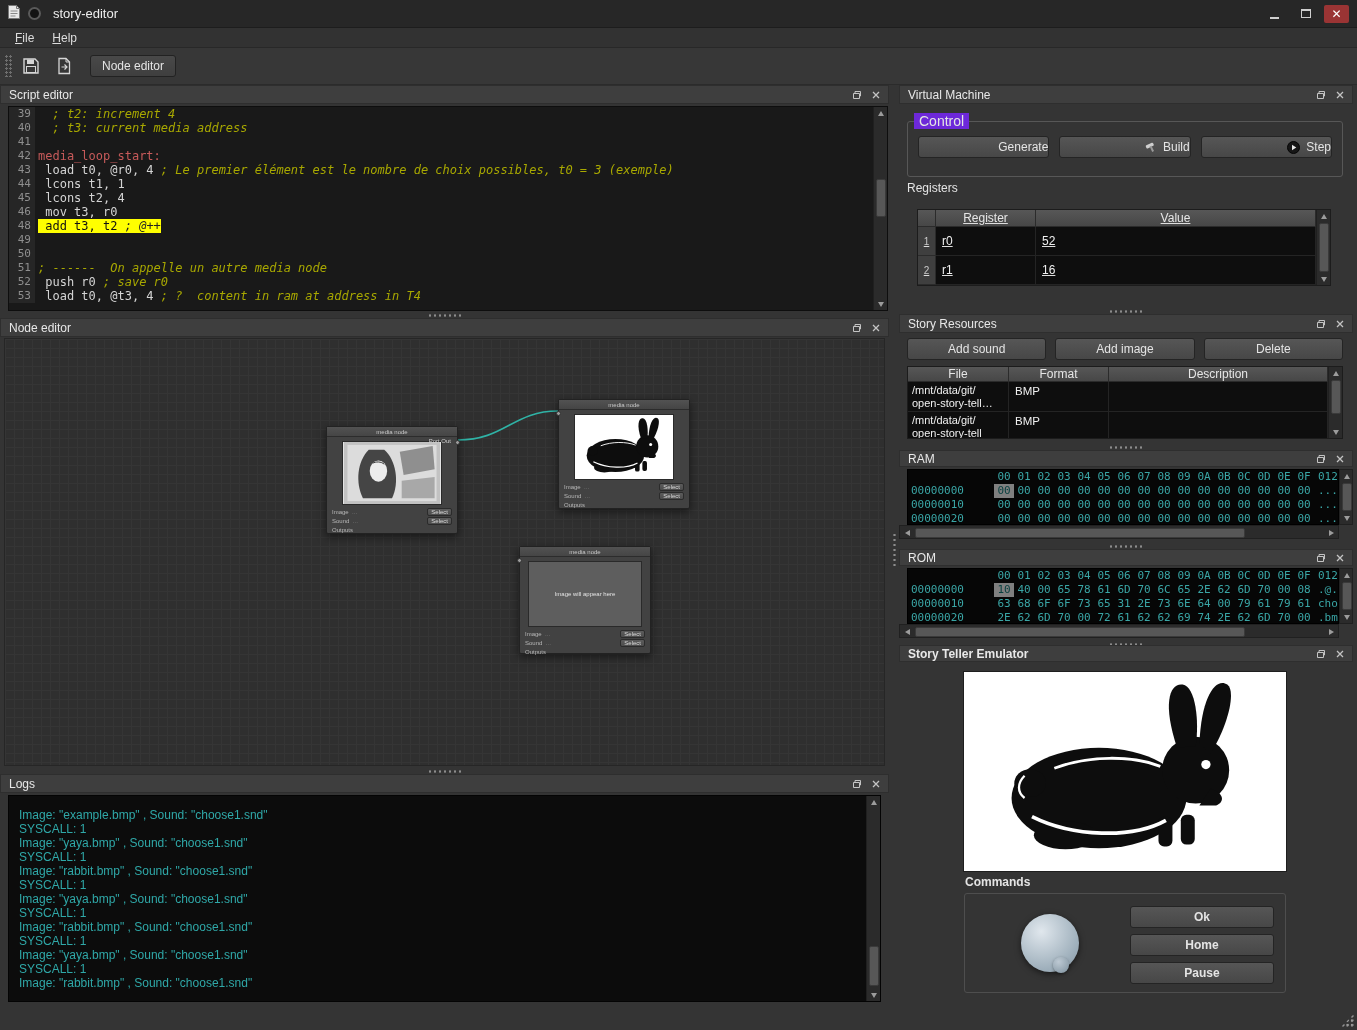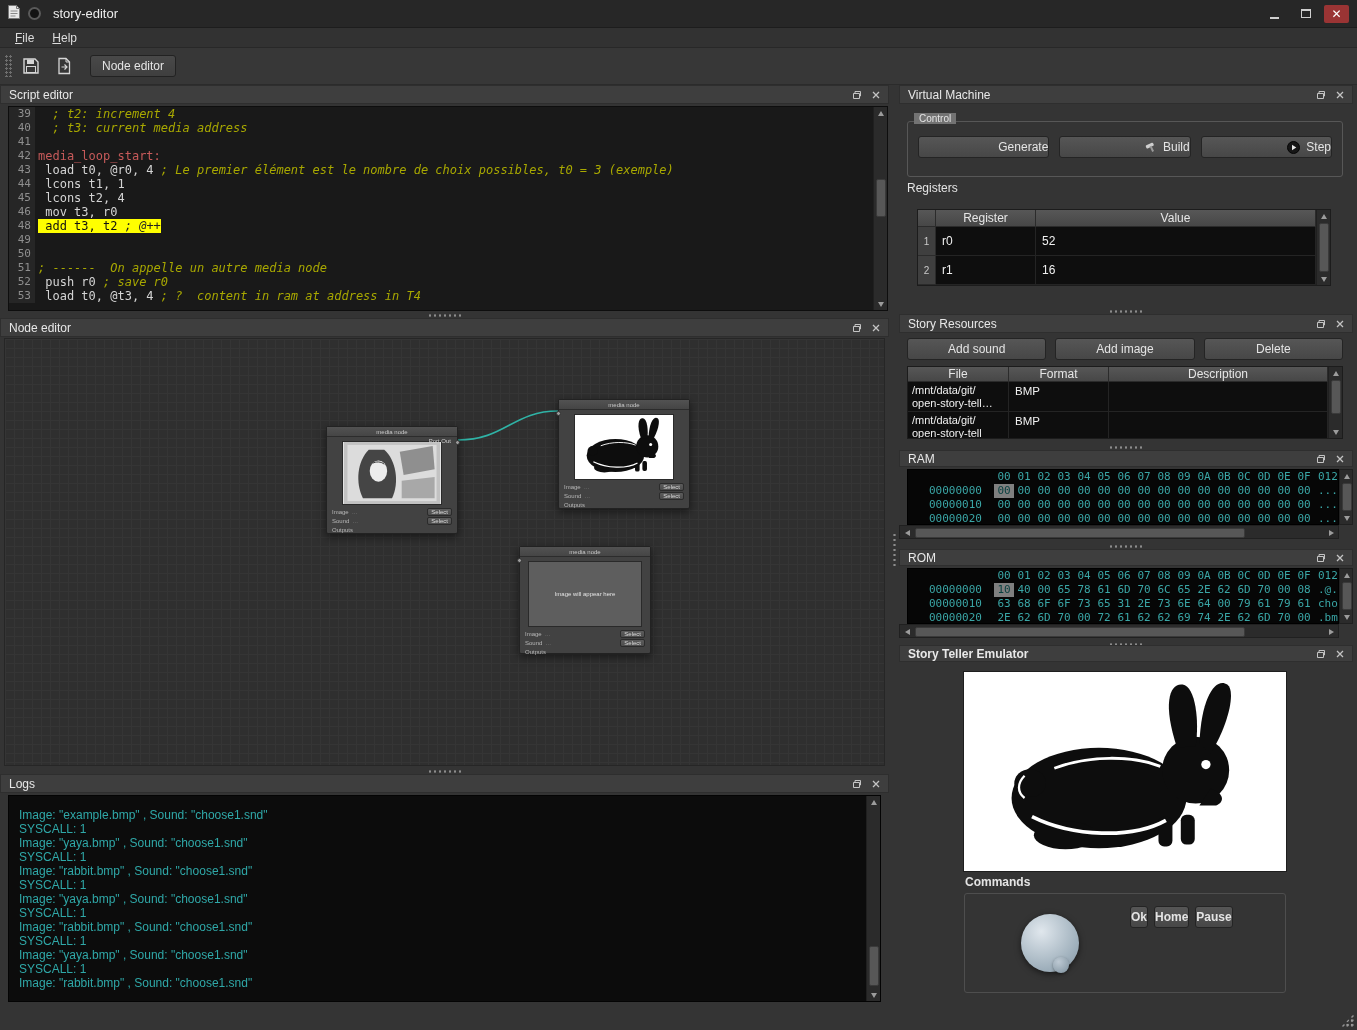--- a/index.html
+++ b/index.html
@@ -120,26 +120,26 @@
   .logline { font-size:12px; line-height:14px; color:#2fa8a8; white-space:pre; }
 
   
   .btn { height:22px; background:linear-gradient(#565656,#474747); border:1px solid #242424;
     border-radius:3px; color:#e4e4e4; font-size:12px; display:flex; align-items:center; justify-content:center; gap:6px; }
 
   
   .panel-vm { left:899px; top:85px; width:454px; height:223px; }
   .groupbox { position:absolute; border:1px solid #575757; border-radius:3px; }
   .gb-control { left:8px; right:10px; top:36px; height:56px; }
-  .glabel { position:absolute; top:-9px; left:6px; background:#737373; padding:0 5px; font-size:10px; color:#e4e4e4; }
+  .glabel { position:absolute; top:-9px; left:6px; background:#6d28d9; padding:0 5px; font-size:14px; color:#e4e4e4; }
   .ctl-btns { position:absolute; left:10px; right:10px; top:14px; display:flex; gap:10px; }
   .ctl-btns .btn { flex:1;justify-content:flex-end; }
   .reg-label { position:absolute; left:8px; top:96px; font-size:12px; color:#e4e4e4; }
   .qtable { position:absolute; display:flex; background:#232323; border:1px solid #1c1c1c; }
-  .reg-table { left:18px; top:124px; width:414px; height:77px; }
+  .reg-table { left:18px; top:124px; width:414px; height:77px;text-decoration:underline; }
   .t-main { flex:1; display:flex; flex-direction:column; }
   .t-head { display:flex; height:17px; }
   .thcell { background:linear-gradient(#575757,#474747); border-right:1px solid #2b2b2b; border-bottom:1px solid #2b2b2b;
     color:#e6e6e6; font-size:12px; display:flex; align-items:center; justify-content:center; }
   .corner { width:18px; }
   .th-register { width:100px; }
   .th-flex { flex:1; }
   .t-row { display:flex; height:29px; }
   .vh { width:18px; background:#3f3f3f; border-right:1px solid #2b2b2b; border-bottom:1px solid #2b2b2b;
     color:#c9c9c9; font-size:10px; display:flex; align-items:center; justify-content:center; }
@@ -160,40 +160,40 @@
   .td-format { width:100px; align-items:flex-start; padding-top:3px; font-size:11.5px; }
   .row-file-1 { height:30px; } .row-file-2 { height:28px; }
 
   
   .panel-ram { left:899px; top:450px; width:454px; height:93px; }
   .panel-rom { left:899px; top:549px; width:454px; height:92px; }
   .hexwrap { position:absolute; left:8px; top:19px; width:432px; height:56px;
     background:#060606; border:1px solid #000; overflow:hidden;
     font:11px "DejaVu Sans Mono", monospace; color:#3aa6a6; }
   .hrow { display:flex; height:14px; line-height:14px; white-space:pre; }
-  .hoff { flex:0 0 86px; padding-left:21px; }
+  .hoff { flex:0 0 86px; padding-left:3px; }
   .hbyte { flex:0 0 20px; text-align:center; }
   .hascii { flex:0 0 auto; padding-left:4px; }
   .hsel { background:#7f7f7f; color:#073f3f; }
   .hex-vscroll { position:absolute; right:0; top:19px; width:14px; height:56px; background:#2b2b2b; border:1px solid #202020; }
   .hex-hscroll { left:0; top:75px; width:440px; }
 
   
   .panel-emu { left:899px; top:645px; width:454px; height:370px;font-weight:bold; }
   .screen { position:absolute; left:64px; top:26px; width:324px; height:201px; background:#fff;
     border:1px solid #1e1e1e; display:flex; align-items:center; justify-content:center; }
   .cmd-label { position:absolute; left:66px; top:230px; font-size:12px; color:#e4e4e4; }
   .cmd-frame { position:absolute; left:65px; top:248px; width:322px; height:100px;
     border:1px solid #4e4e4e; border-radius:3px; }
   .knob { position:absolute; left:56px; top:20px; width:58px; height:58px; border-radius:50%;
     background:radial-gradient(circle at 35% 30%, #e0e7ed, #9fb0bc 68%, #8494a1);
     box-shadow:0 2px 6px rgba(0,0,0,.55); }
   .knob-dot { position:absolute; left:88px; top:63px; width:16px; height:16px; border-radius:50%;
     background:radial-gradient(circle at 35% 30%, #bdc9d3, #7e919e); box-shadow:0 1px 3px rgba(0,0,0,.4); }
-  .cmd-btns { position:absolute; left:165px; top:12px; width:144px; display:flex; flex-direction:row; gap:6px; }
+  .cmd-btns { position:absolute; left:165px; top:12px; width:144px; display:flex; flex-direction:column; gap:6px; }
 
   .sizegrip { position:absolute; right:3px; bottom:3px; width:13px; height:13px;
     background-image:radial-gradient(circle at 2px 2px,#9a9a9a 1.2px,transparent 1.6px);
     background-size:4.5px 4.5px;
     clip-path:polygon(100% 0,100% 100%,0 100%); }
 </style>
 </head>
 <body>
 
 <div class="titlebar">

